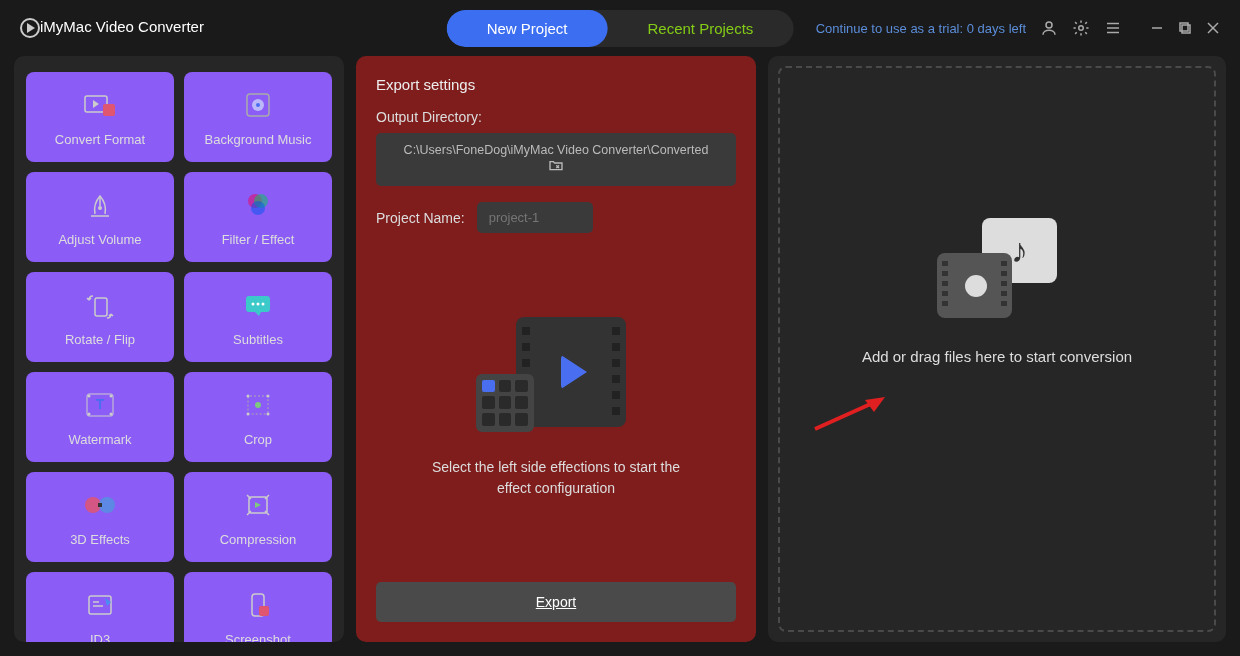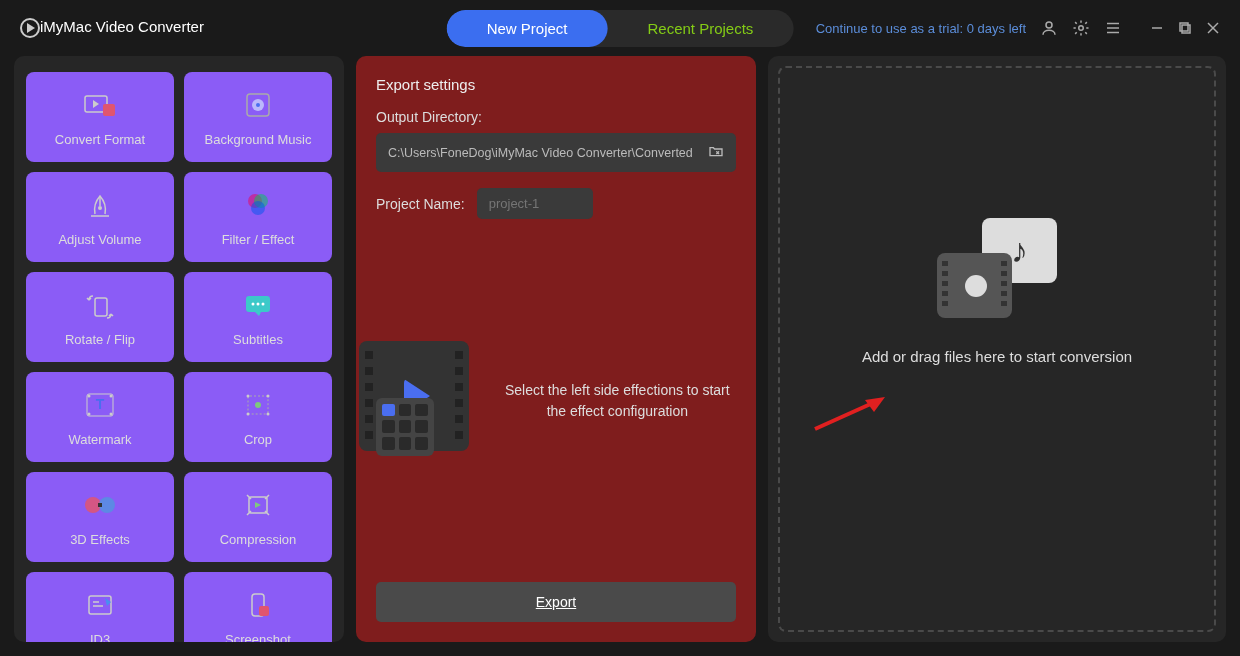--- a/index.html
+++ b/index.html
@@ -162,20 +162,21 @@
 .output-path {
   background: #3a3a3a;
   border-radius: 5px;
   padding: 10px 12px;
   font-size: 12.5px;
   color: #bbb;
   display: flex;
   justify-content: space-between;
   align-items: center;
   margin-bottom: 16px;
+  flex-direction: column;
 }
 
 .project-name-row {
   display: flex;
   align-items: center;
   gap: 12px;
 }
 
 .project-name-input {
   background: #3a3a3a;
@@ -183,21 +184,21 @@
   border-radius: 5px;
   padding: 8px 12px;
   font-size: 13px;
   color: #888;
   width: 116px;
 }
 
 .center-illustration {
   flex: 1;
   display: flex;
-  flex-direction: row;
+  flex-direction: column;
   align-items: center;
   justify-content: center;
   gap: 20px;
 }
 
 .effect-illust {
   position: relative;
   width: 160px;
   height: 120px;
 }

